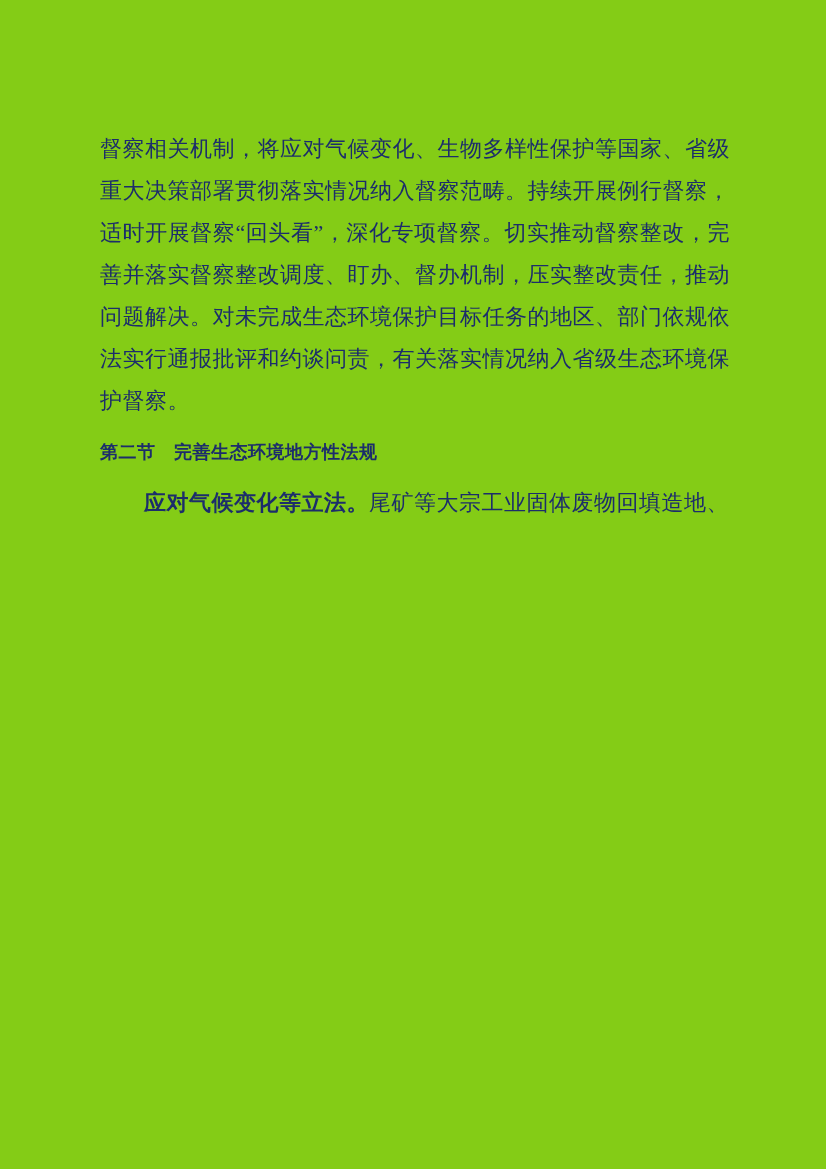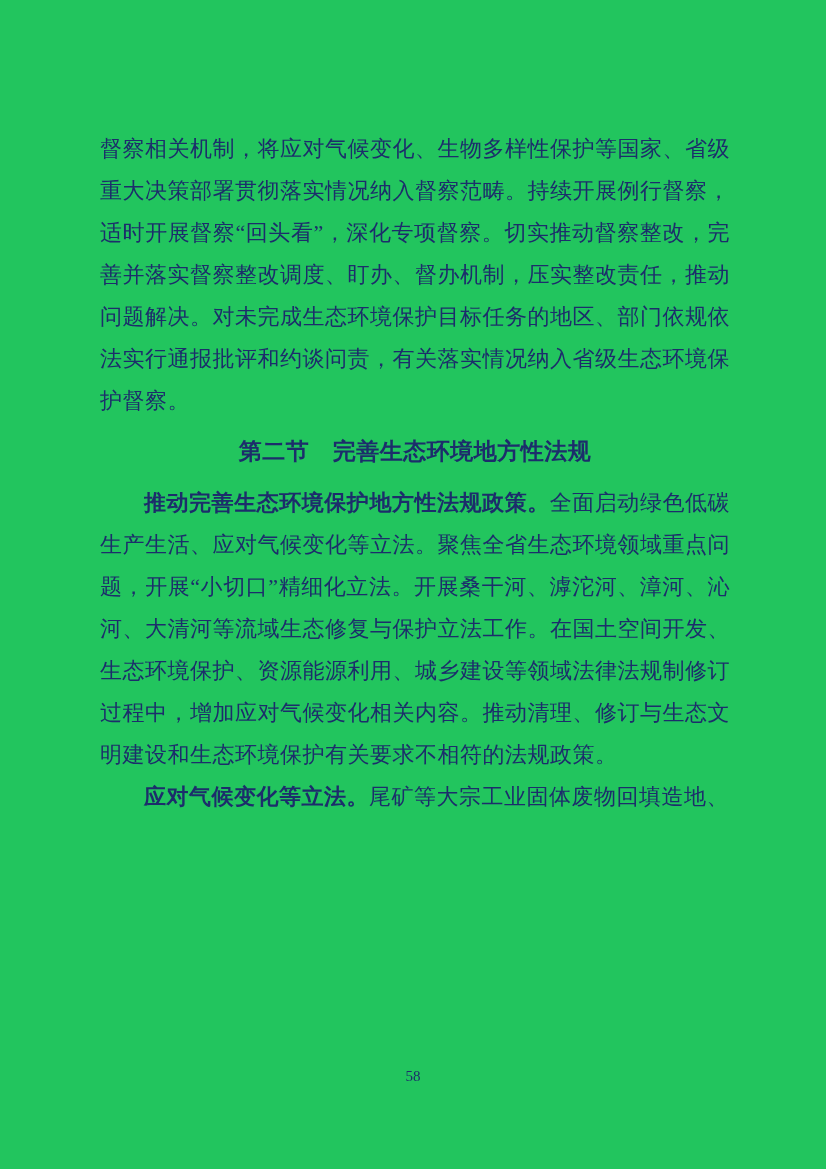--- a/index.html
+++ b/index.html
@@ -16,42 +16,41 @@
     color: #1c2d6b;
   }
   .page {
     position: absolute;
     top: 0;
     left: 0;
     width: 826px;
     height: 1169px;
     box-sizing: border-box;
     padding: 128px 96px 0 100px;
-    background: #22c55e;
+    background: #84cc16;
   }
   .para {
     margin: 0;
     font-size: 22px;
     line-height: 42px;
     text-align: justify;
     text-justify: inter-ideograph;
     letter-spacing: 0.5px;
   }
   .para.indent {
     text-indent: 2em;
   }
   .lead {
     font-weight: bold;
   }
   .heading {
     margin: 9px 0;
-    font-size: 23px;
+    font-size: 18px;
     line-height: 42px;
     font-weight: bold;
-    text-align: center;
     letter-spacing: 0.5px;
   }
   .footer {
     position: absolute;
     top: 1066px;
     left: 0;
     width: 826px;
     text-align: center;
     font-size: 15px;
     line-height: 20px;
@@ -60,22 +59,18 @@
 </style>
 </head>
 <body>
 
 <div class="page">
 
   <p class="para">督察相关机制，将应对气候变化、生物多样性保护等国家、省级重大决策部署贯彻落实情况纳入督察范畴。持续开展例行督察，适时开展督察“回头看”，深化专项督察。切实推动督察整改，完善并落实督察整改调度、盯办、督办机制，压实整改责任，推动问题解决。对未完成生态环境保护目标任务的地区、部门依规依法实行通报批评和约谈问责，有关落实情况纳入省级生态环境保护督察。</p>
 
   <h2 class="heading">第二节　完善生态环境地方性法规</h2>
 
-  <p class="para indent"><span class="lead">推动完善生态环境保护地方性法规政策。</span><span>全面启动绿色低碳生产生活、应对气候变化等立法。聚焦全省生态环境领域重点问题，开展“小切口”精细化立法。开展桑干河、滹沱河、漳河、沁河、大清河等流域生态修复与保护立法工作。在国土空间开发、生态环境保护、资源能源利用、城乡建设等领域法律法规制修订过程中，增加应对气候变化相关内容。推动清理、修订与生态文明建设和生态环境保护有关要求不相符的法规政策。</span></p>
 
 
   <p class="para indent"><span class="lead">应对气候变化等立法。</span><span>尾矿等大宗工业固体废物回填造地、</span></p>
 
-  <div class="footer">
-    <span>58</span>
-  </div>
 
 </div>
 
 </body></html>

